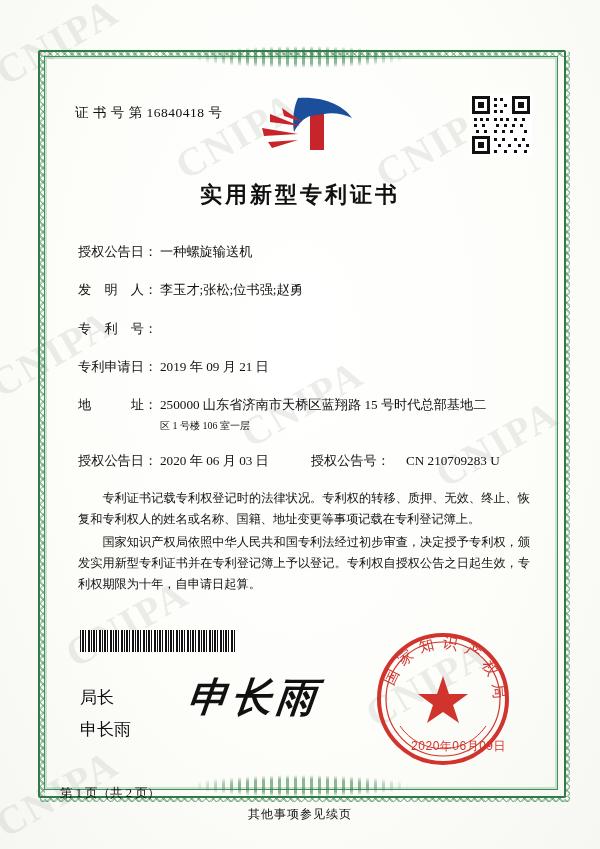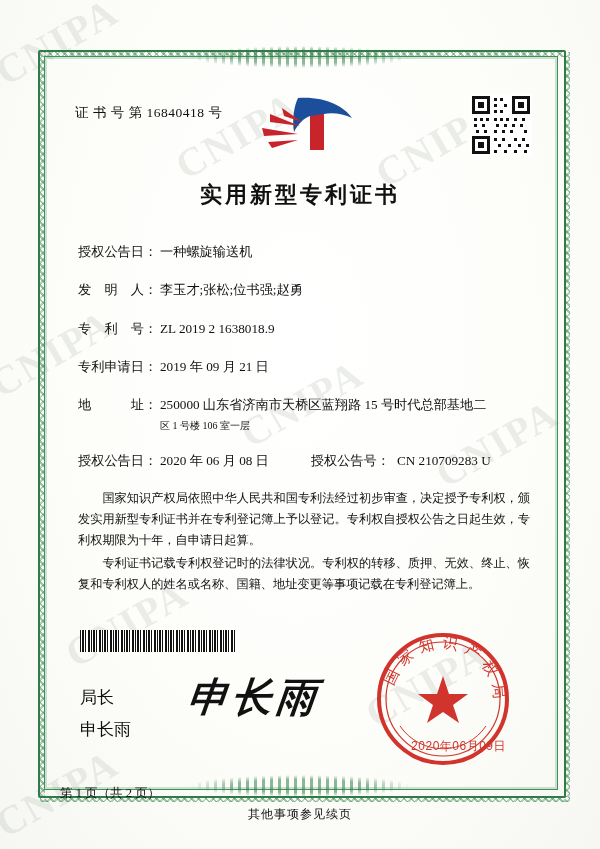--- a/index.html
+++ b/index.html
@@ -233,44 +233,43 @@
       <div class="frow">
         <div class="flabel">授权公告日：</div>
         <div class="fvalue">一种螺旋输送机</div>
       </div>
       <div class="frow">
         <div class="flabel">发　明　人：</div>
         <div class="fvalue">李玉才;张松;位书强;赵勇</div>
       </div>
       <div class="frow">
         <div class="flabel">专　利　号：</div>
-        <div class="fvalue">ZL 2019 2 1638018.9</div>
       </div>
       <div class="frow">
         <div class="flabel">专利申请日：</div>
         <div class="fvalue">2019 年 09 月 21 日</div>
       </div>
       <div class="frow">
         <div class="flabel">地　　　址：</div>
         <div class="fvalue">250000 山东省济南市天桥区蓝翔路 15 号时代总部基地二</div>
       </div>
       <div class="addr2">区 1 号楼 106 室一层</div>
       <div class="frow double">
         <div class="flabel">授权公告日：</div>
         <div class="fvalue">
-          <span>2020 年 06 月 08 日</span>
+          <span>2020 年 06 月 03 日</span>
           <span class="fvalue2">授权公告号：</span>
-          <span style="margin-left:7px;">CN 210709283 U</span>
+          <span style="margin-left:16px;">CN 210709283 U</span>
         </div>
       </div>
     </div>
 
     <div class="para">
+      <p>专利证书记载专利权登记时的法律状况。专利权的转移、质押、无效、终止、恢复和专利权人的姓名或名称、国籍、地址变更等事项记载在专利登记簿上。</p>
       <p>国家知识产权局依照中华人民共和国专利法经过初步审查，决定授予专利权，颁发实用新型专利证书并在专利登记簿上予以登记。专利权自授权公告之日起生效，专利权期限为十年，自申请日起算。</p>
-      <p>专利证书记载专利权登记时的法律状况。专利权的转移、质押、无效、终止、恢复和专利权人的姓名或名称、国籍、地址变更等事项记载在专利登记簿上。</p>
     </div>
 
     <div class="barcode"></div>
 
     <div class="sign-block">
       <div>局长</div>
       <div>申长雨</div>
     </div>
     <div class="signature">申长雨</div>
 

